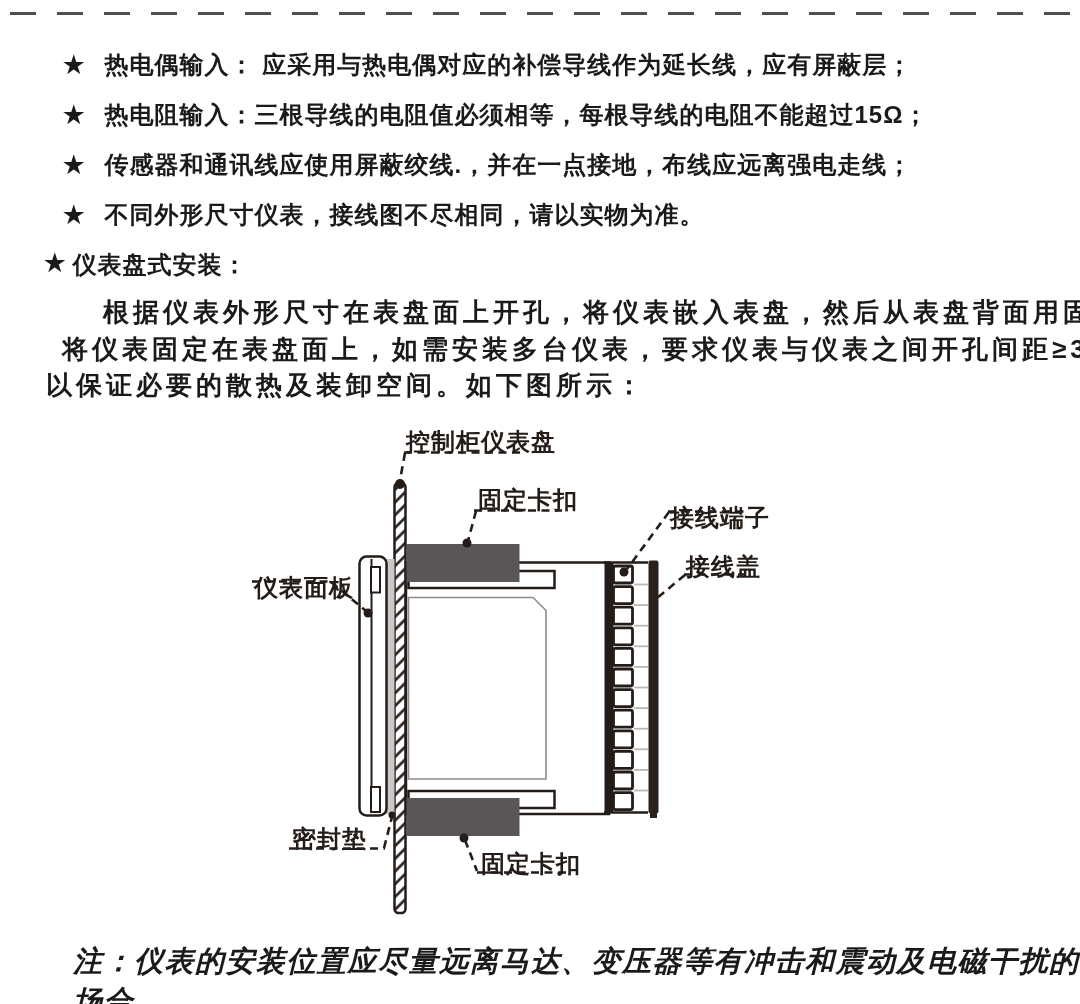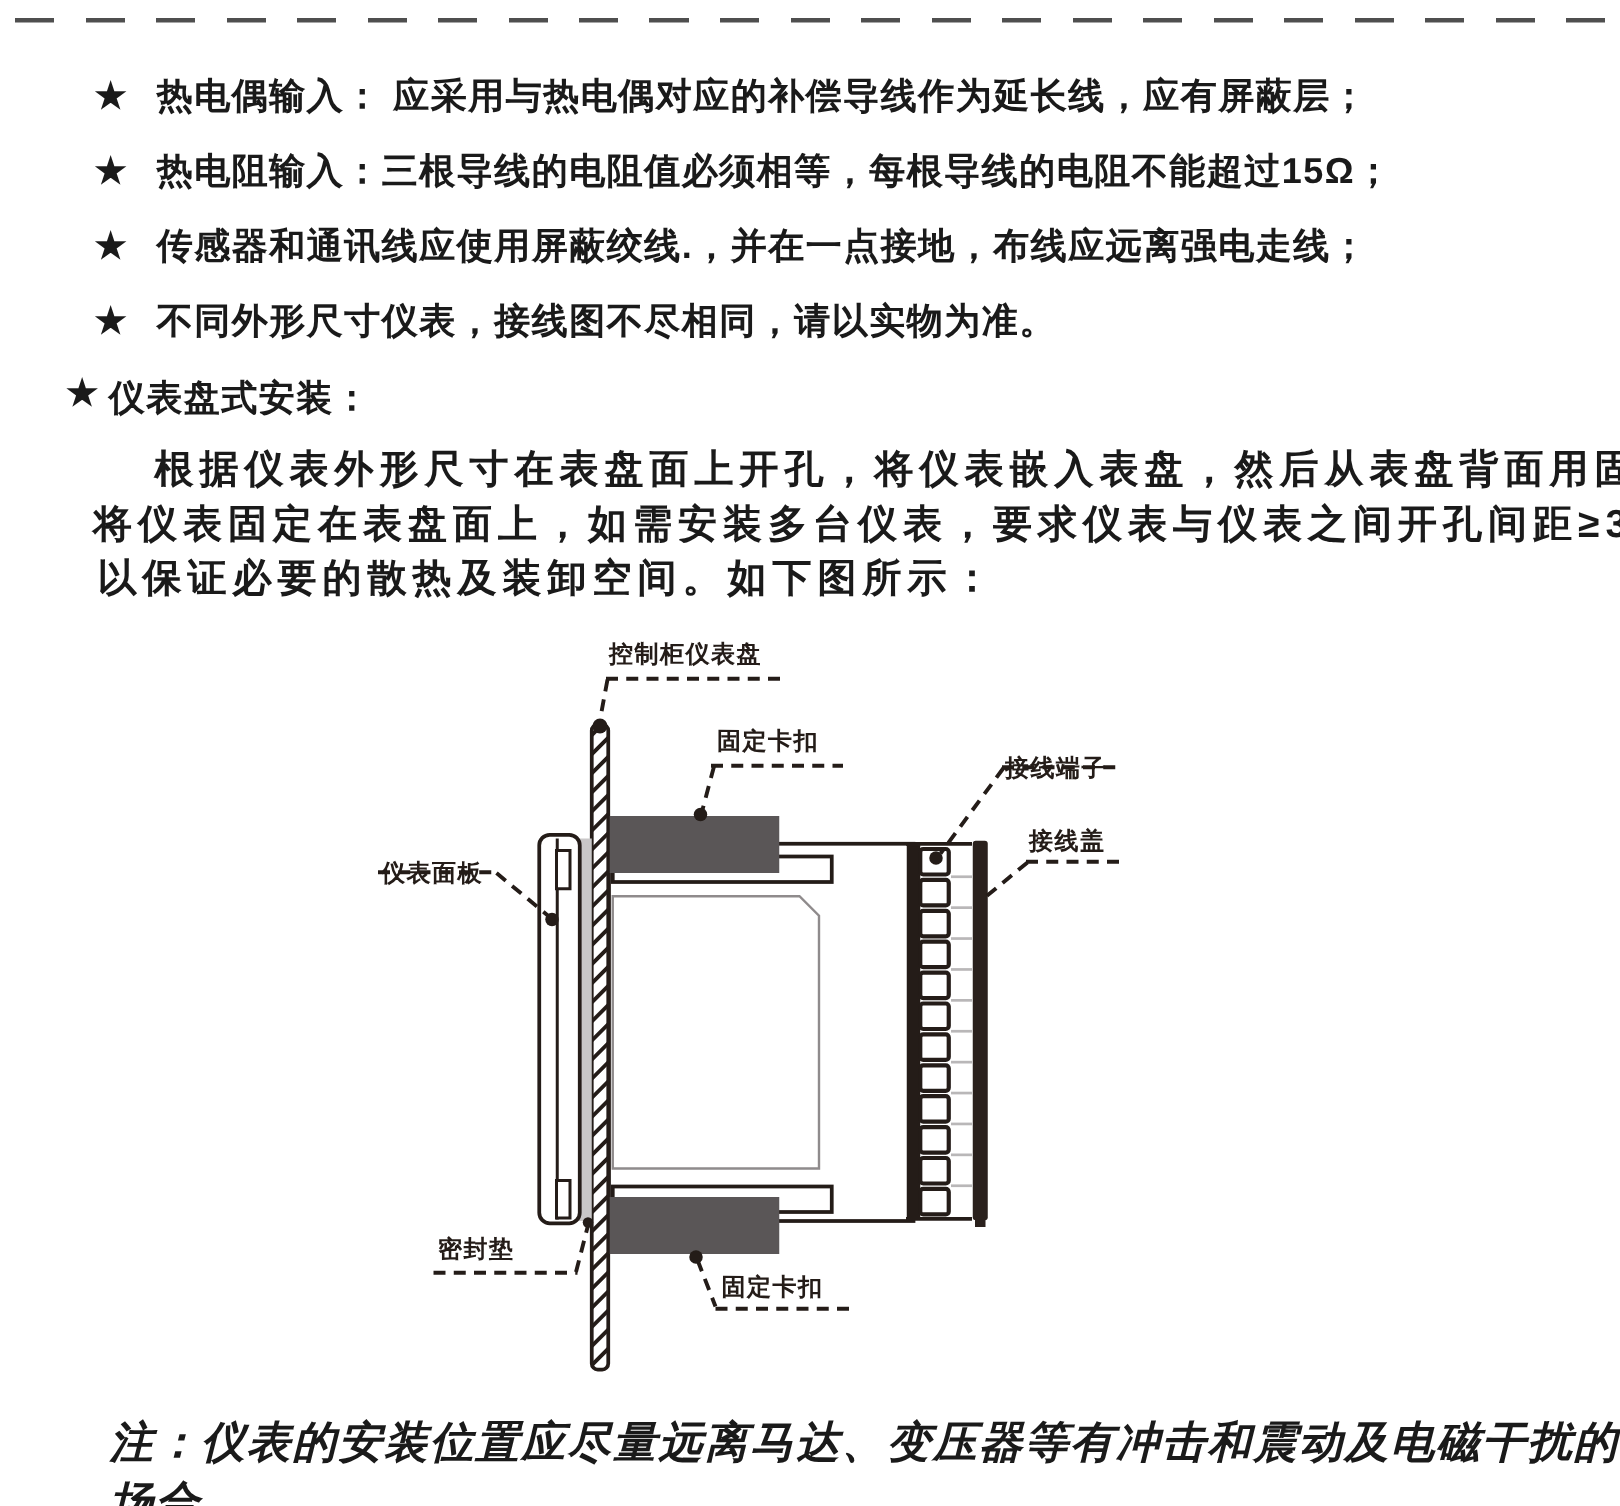--- a/index.html
+++ b/index.html
@@ -9,21 +9,21 @@
   .dash-top{position:absolute;left:10px;top:12px;width:1062px;height:3px;
             background:repeating-linear-gradient(90deg,#4f4f4f 0 26px,transparent 26px 47px);}
   .bullet{position:absolute;left:63px;display:flex;align-items:flex-start;
           font-size:24px;font-weight:600;letter-spacing:1px;}
   .bullet .star{font-size:24px;margin-right:19px;line-height:28px;}
   .bullet .btxt{line-height:28px;}
   .hdr{position:absolute;left:44px;display:flex;font-size:24px;font-weight:600;letter-spacing:1px;}
   .hdr .star{font-size:24px;margin-right:6px;line-height:28px;}
   .para{position:absolute;font-size:26px;font-weight:600;letter-spacing:4px;line-height:30px;}
   .note{position:absolute;left:73px;top:942px;font-size:29px;font-weight:600;letter-spacing:1.5px;font-style:italic;}
-  .dlabel{position:absolute;font-size:16px;font-weight:600;letter-spacing:1px;color:#241c18;}
+  .dlabel{position:absolute;font-size:24px;font-weight:600;letter-spacing:1px;color:#241c18;}
   svg{position:absolute;left:0;top:415px;}
 </style>
 </head>
 <body>
 
 <div id="page">
 
   <div class="dash-top"></div>
 
   <div class="bullet" style="top:51px;">
@@ -43,21 +43,21 @@
     <span class="btxt">不同外形尺寸仪表，接线图不尽相同，请以实物为准。</span>
   </div>
 
   <div class="hdr" style="top:249px;">
     <span class="star">★</span>
     <span class="btxt">仪表盘式安装：</span>
   </div>
 
   <div class="para abs" style="left:103px;top:297px;">根据仪表外形尺寸在表盘面上开孔，将仪表嵌入表盘，然后从表盘背面用固定卡扣</div>
   <div class="para abs" style="left:62px;top:334px;">将仪表固定在表盘面上，如需安装多台仪表，要求仪表与仪表之间开孔间距≥38mm，</div>
-  <div class="para abs" style="left:65px;top:370px;">以保证必要的散热及装卸空间。如下图所示：</div>
+  <div class="para abs" style="left:46px;top:370px;">以保证必要的散热及装卸空间。如下图所示：</div>
 
   <svg width="1080" height="510" viewBox="0 415 1080 510">
     <defs>
       <pattern id="hatch" patternUnits="userSpaceOnUse" width="9" height="9" patternTransform="rotate(45)">
         <rect x="0" y="0" width="9" height="9" fill="#ffffff"></rect>
         <line x1="4.5" y1="0" x2="4.5" y2="9" stroke="#241c18" stroke-width="2.6"></line>
       </pattern>
     </defs>
 
     <rect x="394.5" y="483" width="11" height="430" rx="4" fill="url(#hatch)" stroke="#241c18" stroke-width="2.5"></rect>

